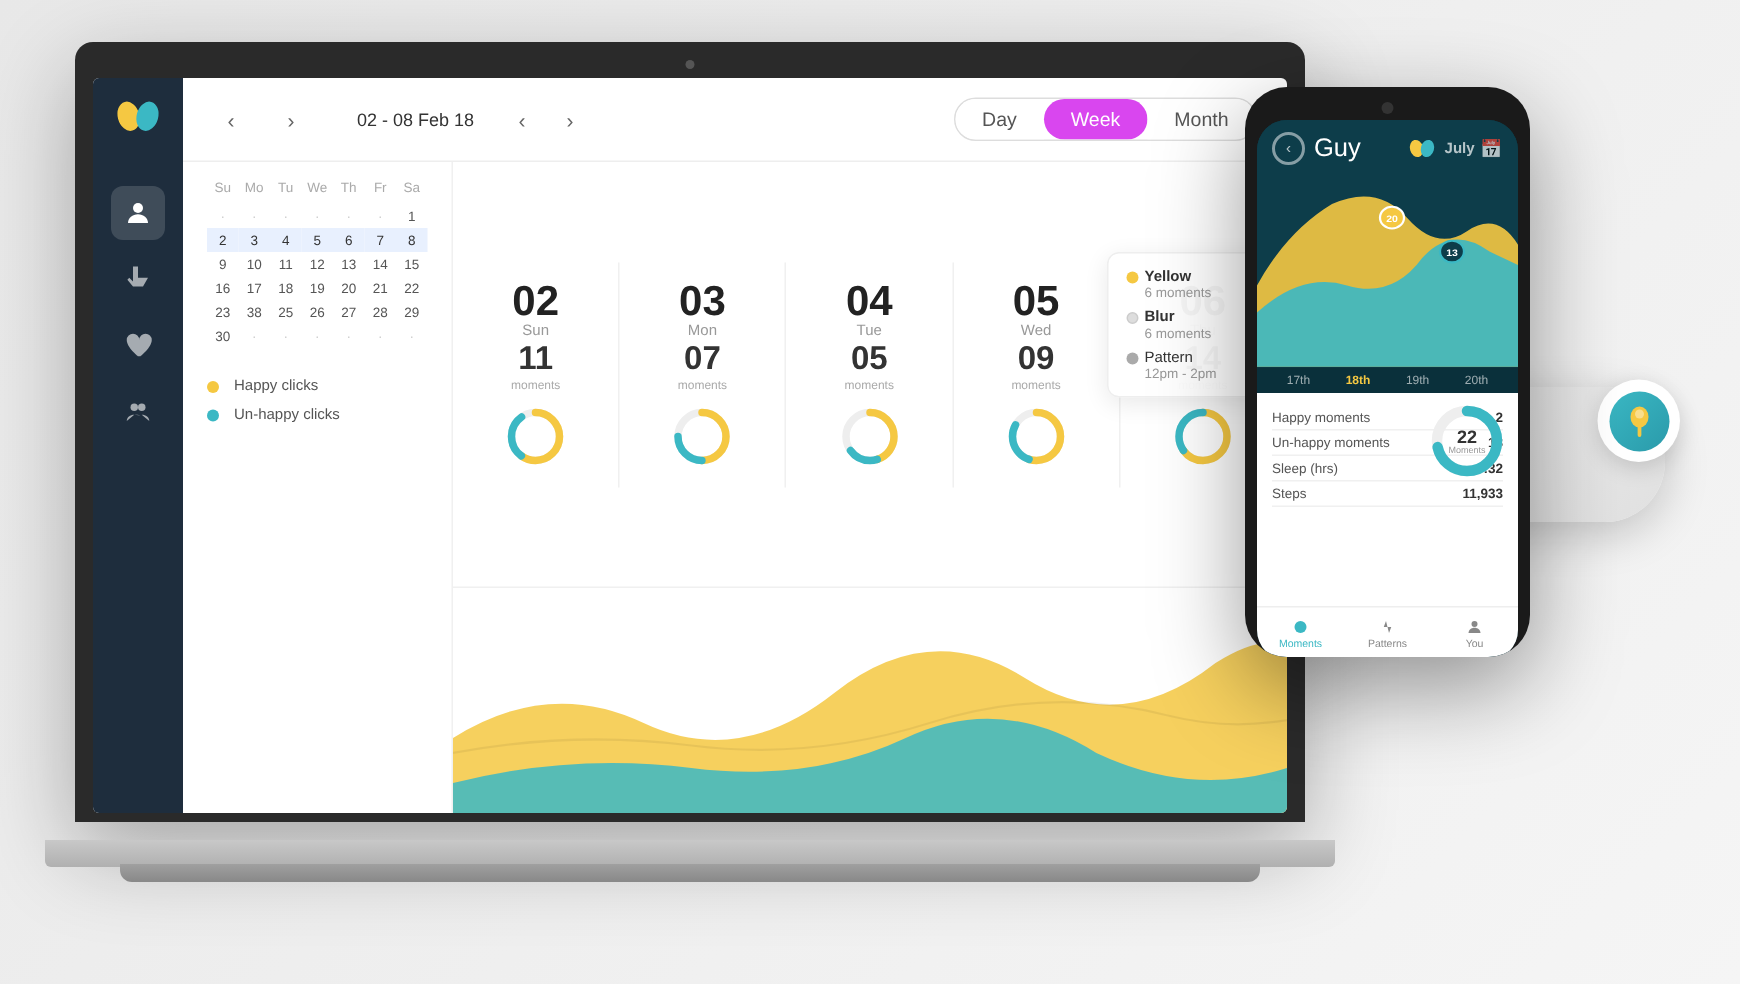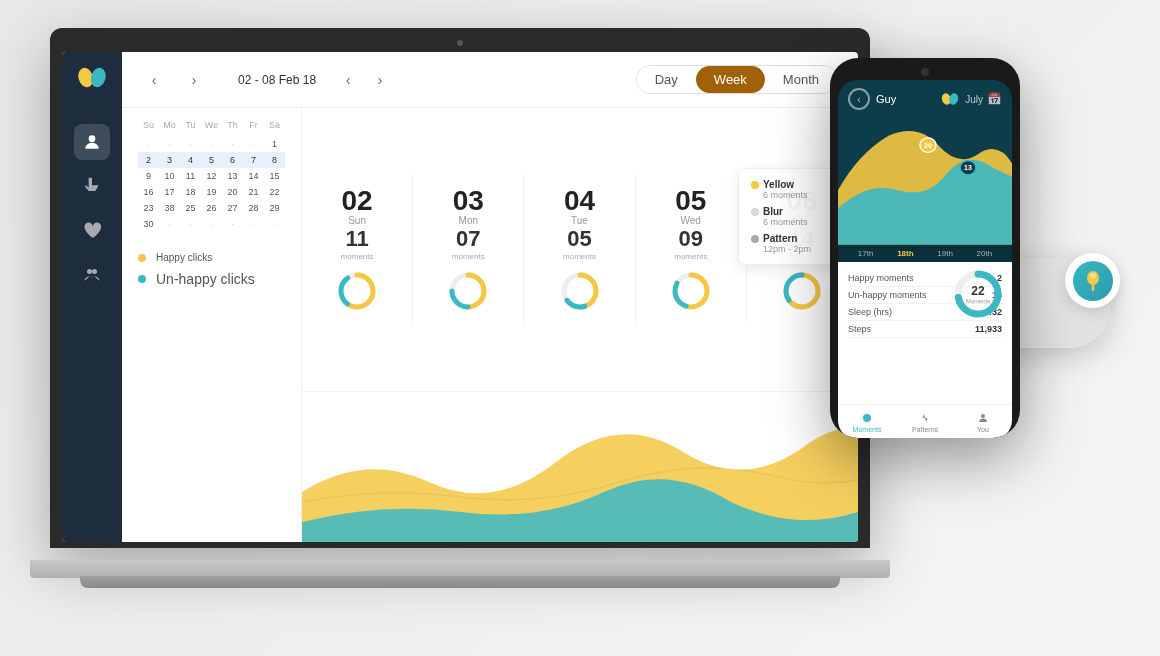--- a/index.html
+++ b/index.html
@@ -182,21 +182,21 @@
     .view-tab {
       padding: 6px 18px;
       font-size: 13px;
       cursor: pointer;
       color: #555;
       background: #fff;
       border: none;
     }
 
     .view-tab.active {
-      background: #a16207;
+      background: #d946ef;
       color: #fff;
       border-radius: 22px;
     }
 
     
     .content-area {
       flex: 1;
       display: flex;
       overflow: hidden;
     }
@@ -374,21 +374,21 @@
       border: 2px solid rgba(255,255,255,0.5);
       border-radius: 50%;
       display: flex;
       align-items: center;
       justify-content: center;
       color: rgba(255,255,255,0.7);
       font-size: 10px;
     }
 
     .phone-username {
-      font-size: 11px;
+      font-size: 17px;
       color: #fff;
       margin-left: 6px;
       flex: 1;
     }
 
     .phone-month {
       font-size: 10px;
       color: rgba(255,255,255,0.7);
       margin-right: 4px;
     }
@@ -659,21 +659,21 @@
                 </div>
               </div>
 
               <div style="margin-top: 20px;">
                 <div class="legend-item" style="margin-bottom:8px;">
                   <span class="dot-yellow"></span>
                   <span style="font-size:10px;color:#555;">Happy clicks</span>
                 </div>
                 <div class="legend-item">
                   <span class="dot-teal"></span>
-                  <span style="font-size:14px;color:#555;">Un-happy clicks</span>
+                  <span style="font-size:10px;color:#555;">Un-happy clicks</span>
                 </div>
               </div>
             </div>
 
             <div class="days-area">
               <div style="display:flex;flex:1;position:relative;">
 
                 <div class="days-columns">
 
                   <div class="day-col">
@@ -758,21 +758,21 @@
                   <div style="margin-bottom:6px;">
                     <div style="display:flex;align-items:center;gap:4px;">
                       <span style="width:8px;height:8px;background:#ddd;border-radius:50%;display:inline-block;border:1px solid #ccc;"></span>
                       <span style="font-size:10px;font-weight:600;color:#333;">Blur</span>
                     </div>
                     <div style="font-size:9px;color:#999;margin-left:12px;">6 moments</div>
                   </div>
                   <div>
                     <div style="display:flex;align-items:center;gap:4px;">
                       <span style="width:8px;height:8px;background:#aaa;border-radius:50%;display:inline-block;"></span>
-                      <span style="font-size:10px;font-weight:700;color:#333;">Pattern</span>
+                      <span style="font-size:10px;font-weight:400;color:#333;">Pattern</span>
                     </div>
                     <div style="font-size:9px;color:#999;margin-left:12px;">12pm - 2pm</div>
                   </div>
                 </div>
               </div>
 
               <div class="wave-area">
                 <svg viewBox="0 0 700 150" preserveAspectRatio="none" style="width:100%;height:100%;display:block;">
 
                   <path d="M0,150 L0,100 Q80,60 160,90 Q240,120 320,70 Q400,20 480,60 Q560,100 640,50 Q680,30 700,40 L700,150 Z" fill="#f5c842" opacity="0.85"></path>
@@ -798,21 +798,21 @@
       <div style="width:8px;height:8px;background:#333;border-radius:50%;margin:0 auto 4px;"></div>
       <div class="phone-screen">
 
         <div class="phone-header">
           <div class="phone-back">‹</div>
           <div class="phone-username">Guy</div>
           <svg viewBox="0 0 30 22" width="22" height="16">
             <ellipse cx="10" cy="11" rx="6" ry="8" fill="#f5c842" transform="rotate(-15 10 11)"></ellipse>
             <ellipse cx="20" cy="11" rx="6" ry="8" fill="#3bb8c4" transform="rotate(15 20 11)"></ellipse>
           </svg>
-          <div class="phone-month" style="margin-left:4px;">July</div>
+          <div class="phone-month" style="margin-left:4px;font-weight:bold;">July</div>
           <div class="phone-cal-icon">📅</div>
         </div>
 
         <div class="phone-chart">
           <svg viewBox="0 0 174 140" style="width:100%;height:100%;display:block;" preserveAspectRatio="none">
 
             <rect width="174" height="140" fill="#0d3d4a"></rect>
 
             <path d="M0,140 L0,80 Q20,40 50,20 Q80,5 100,30 Q120,55 140,40 Q160,25 174,50 L174,140 Z" fill="#f5c842" opacity="0.9"></path>
 

